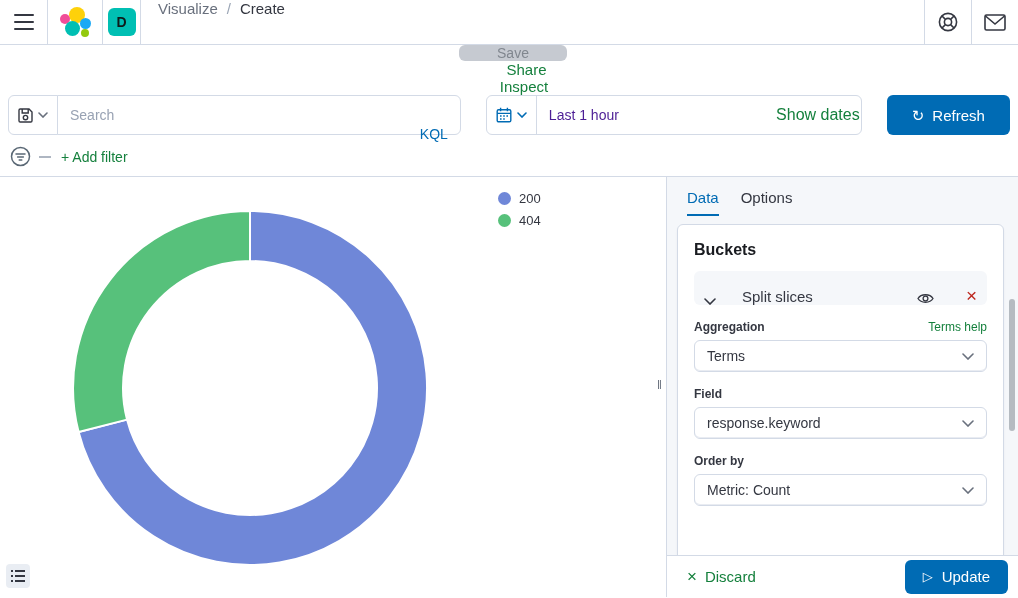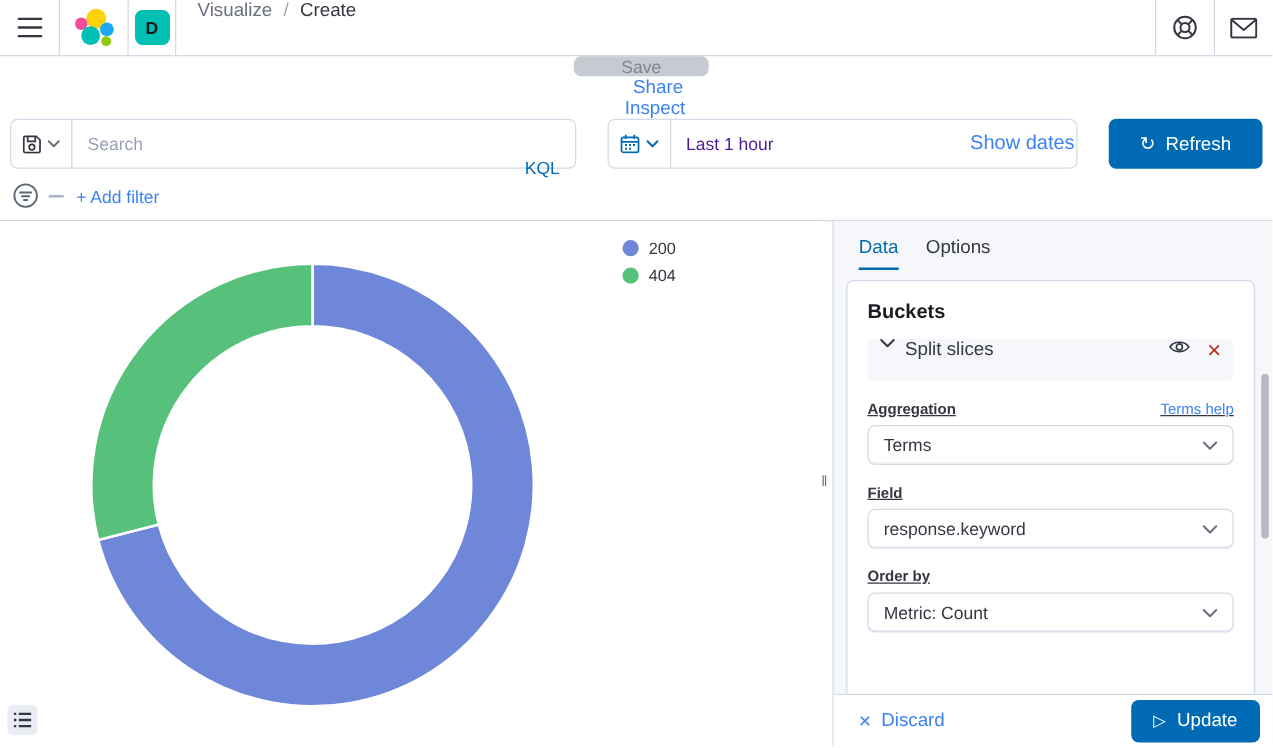--- a/index.html
+++ b/index.html
@@ -21,21 +21,21 @@
   .breadcrumbs { display:flex; align-items:flex-start; margin-left:17px; font-size:15px; }
   .breadcrumbs .crumb-muted { color:#69707d; cursor:pointer; }
   .breadcrumbs .sep { color:#9aa5b5; margin:0 9px; }
   .breadcrumbs .crumb-active { color:#343741; }
   .flex-spacer { flex:1; }
   .icon-sec { width:47px; cursor:pointer; }
 
   
   .toolbar-row { height:48px; display:flex; align-items:center; padding-left:8px;flex-direction:column; }
   .save-btn { width:108px; height:32px; border:none; border-radius:6px; background:#c6cad1; color:#81878f; font-size:14px; font-family:inherit; }
-  .link-btn { color:#3b82f6; font-size:15px; text-decoration:none; cursor:pointer; }
+  .link-btn { color:#15803d; font-size:15px; text-decoration:none; cursor:pointer; }
   .share-link { margin-left:27px; }
   .inspect-link { margin-left:22px; }
 
   
   .query-row { height:44px; display:flex; align-items:center; padding:0 8px; gap:25px; }
   .search-group { width:470px; height:40px; display:flex; }
   .saved-query-btn { width:50px; border:1px solid #d3dae6; border-radius:6px 0 0 6px; background:#fff; display:flex; align-items:center; justify-content:center; gap:5px; cursor:pointer; }
   .search-box { flex:1; border:1px solid #d3dae6; margin-left:-1px; border-radius:0 6px 6px 0; background:#fff; display:flex; align-items:center; }
   .search-box input { flex:1; border:none; outline:none; font-size:14px; padding:0 12px; font-family:inherit; color:#343741; height:100%; background:transparent; }
   .search-box input::placeholder { color:#98a2b3; }
@@ -66,26 +66,26 @@
   .sidebar { flex:1; background:#f5f7fa; border-left:1px solid #d3dae6; display:flex; flex-direction:column; position:relative; }
   .sidebar-header { display:flex; align-items:center; justify-content:space-between; padding:13px 14px 0 20px; }
   .sidebar-header h2 { font-size:17px; color:#1a1c21; }
   .collapse-icon { color:#343741; font-size:16px; cursor:pointer; }
   .tabs { display:flex; gap:22px; padding:12px 0 0 20px; }
   .tab { font-size:15px; color:#343741; padding-bottom:8px; cursor:pointer; }
   .tab.active { color:#006bb4; border-bottom:2px solid #006bb4; }
   .scroll-region { flex:1; overflow:hidden; padding:8px 14px 0 10px; }
   .card { background:#fff; border:1px solid #d3dae6; border-radius:6px; box-shadow:0 2px 2px rgba(152,162,179,0.15); padding:16px; height:340px; }
   .card h3 { font-size:16px; color:#1a1c21; }
-  .accordion { margin-top:12px; background:#f5f7fa; border-radius:6px; height:34px; display:flex; align-items:flex-start; padding:0 10px; gap:8px; cursor:pointer; }
+  .accordion { margin-top:12px; background:#f5f7fa; border-radius:6px; height:34px; display:flex; align-items:flex-end; padding:0 10px; gap:26px; cursor:pointer; }
   .accordion .acc-label { font-size:15px; color:#343741; flex:1; }
   .eye-icon { display:flex; cursor:pointer; }
   .remove-x { color:#bd271e; font-size:19px; line-height:1; cursor:pointer; margin-left:6px; }
   .field-group { margin-top:15px; }
-  .label-row { display:flex; align-items:center; justify-content:space-between;text-decoration:underline; }
+  .label-row { display:flex; align-items:center; justify-content:space-between; }
   .label-row label { font-size:12px; font-weight:bold; color:#343741; }
   .help-link { font-size:12px; }
   .select { margin-top:6px; height:32px; border:1px solid #d3dae6; border-radius:6px; background:#fff; display:flex; align-items:center; justify-content:space-between; padding:0 12px; font-size:14px; color:#343741; cursor:pointer; box-shadow:inset 0 -1px 0 rgba(211,218,230,0.5); }
   .scroll-thumb { position:absolute; right:3px; top:122px; width:6px; height:132px; border-radius:3px; background:rgba(105,112,125,0.45); cursor:grab; }
   .sidebar-footer { height:42px; background:#fff; border-top:1px solid #d3dae6; display:flex; align-items:center; justify-content:space-between; padding:0 10px 0 20px; }
   .discard { display:flex; align-items:center; gap:8px; font-size:15px; }
   .discard .x { font-size:17px; line-height:1; }
   .update-btn { height:34px; border:none; border-radius:6px; background:#006bb4; color:#fff; font-size:15px; font-family:inherit; display:flex; align-items:center; gap:9px; padding:0 18px; cursor:pointer; }
   .play { font-size:13px; }
   svg.icn { display:block; }

